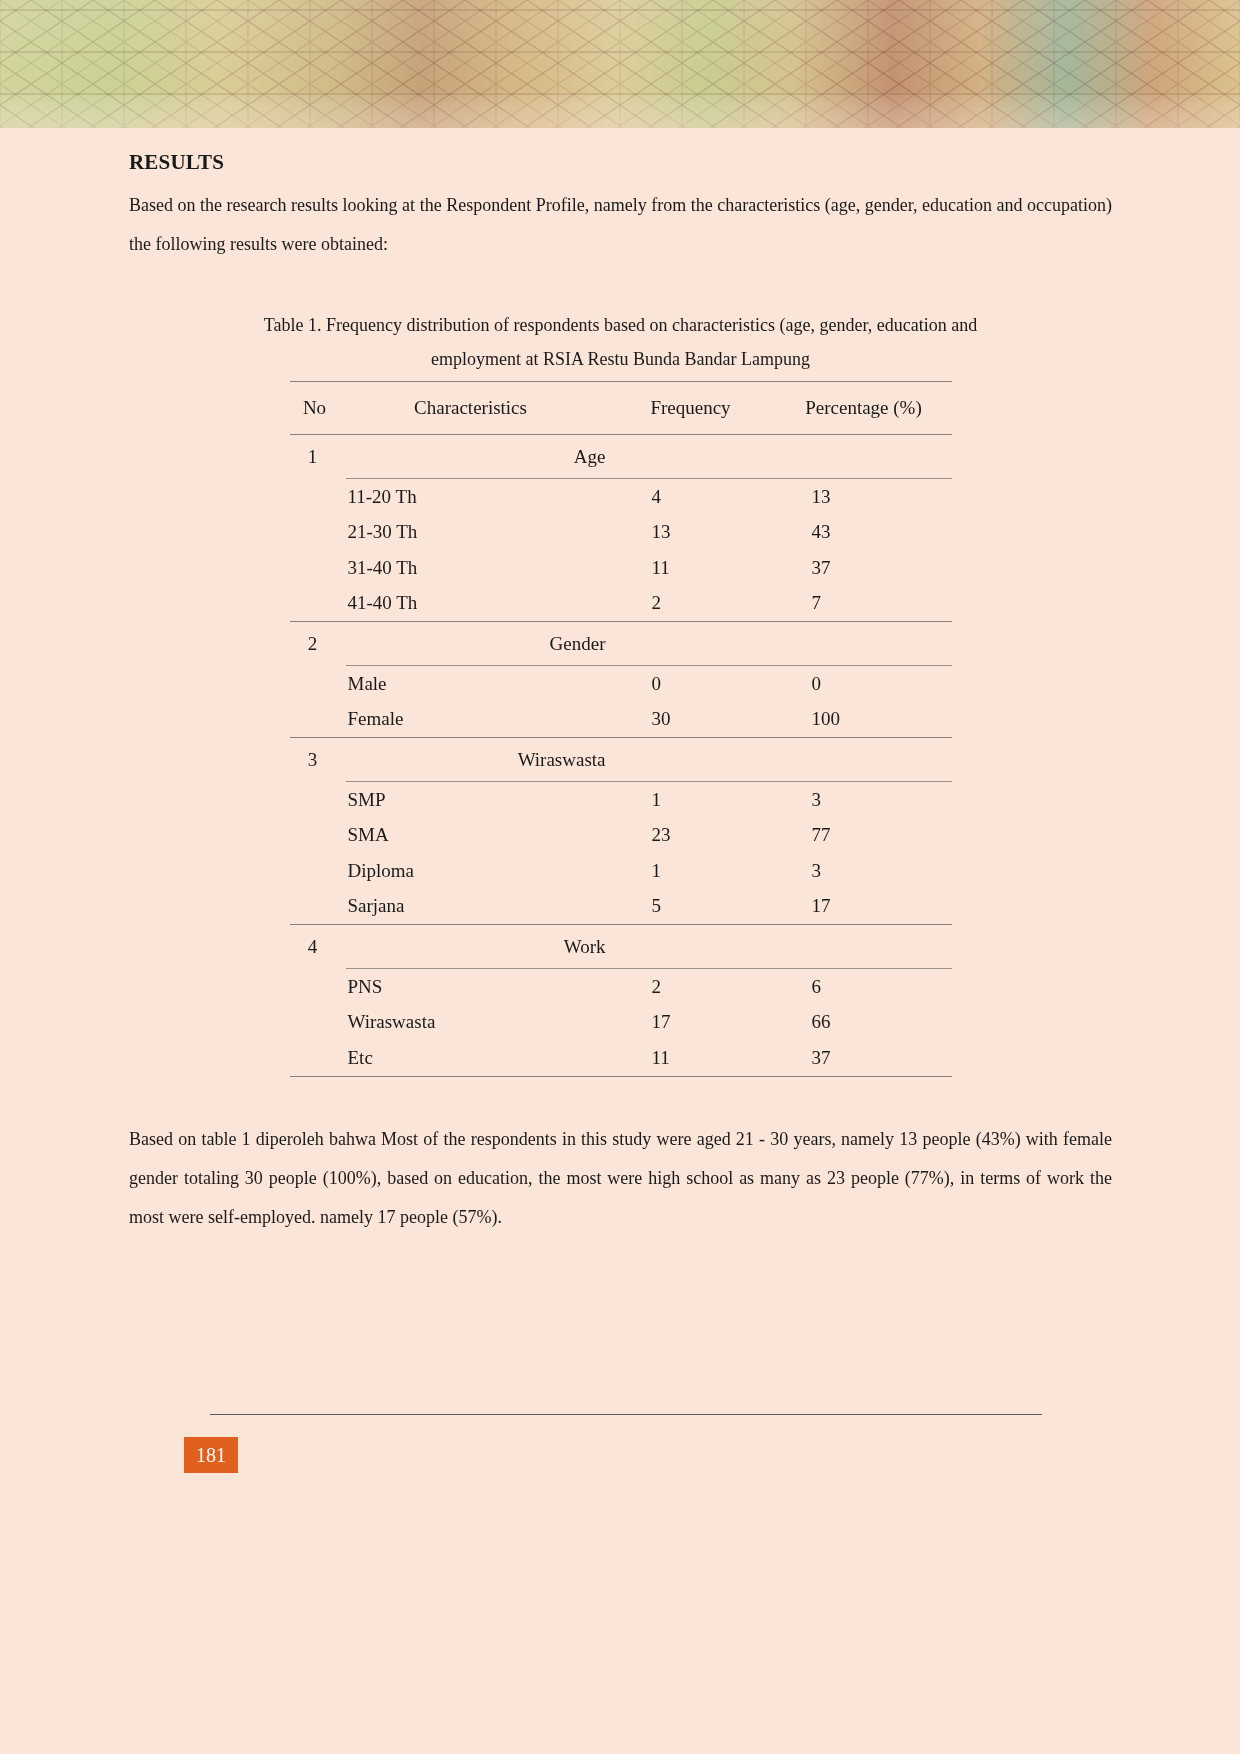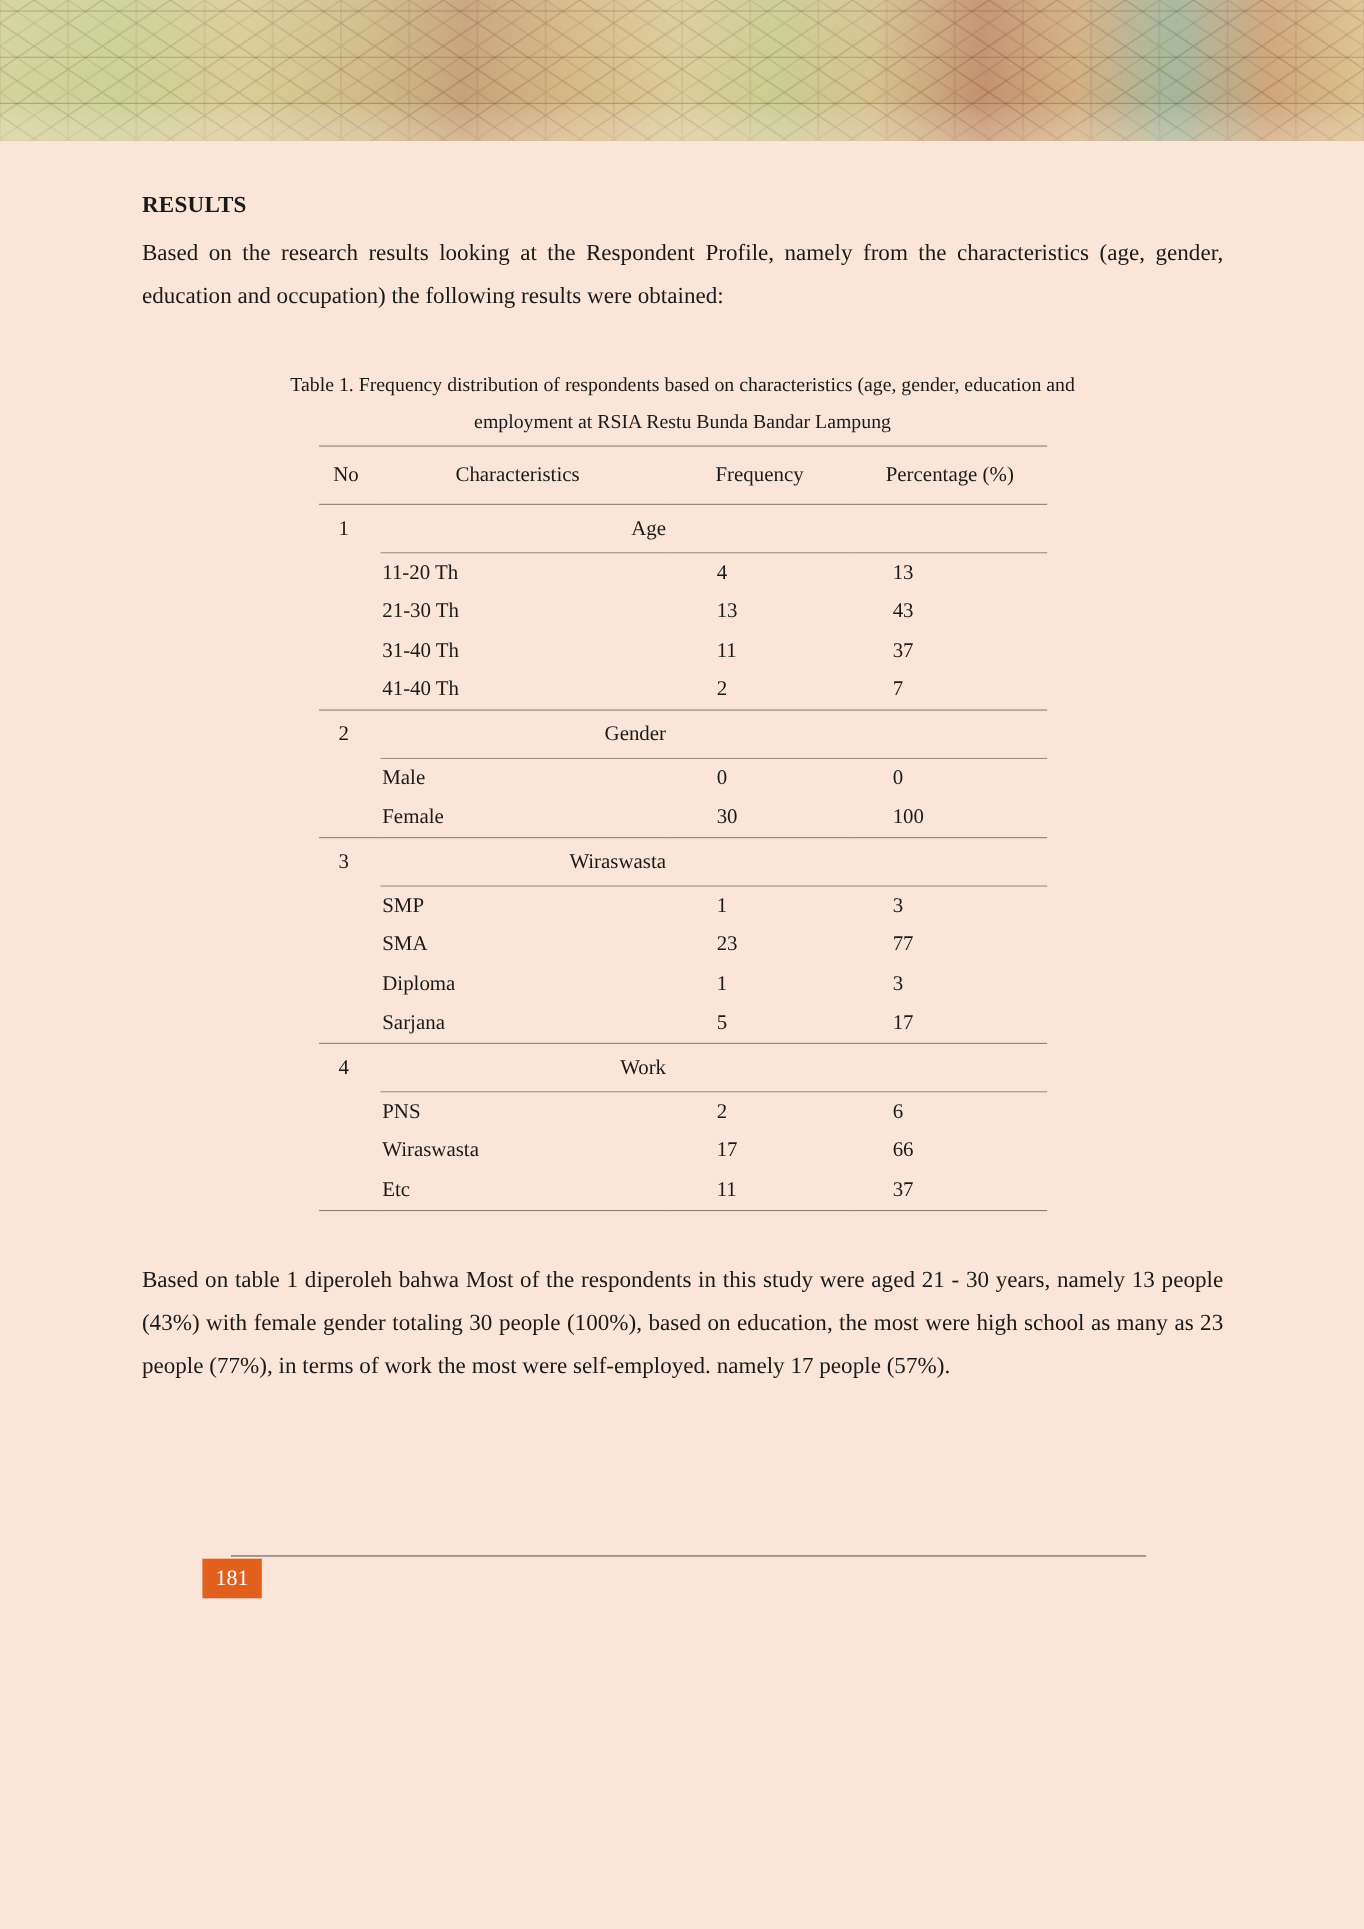--- a/index.html
+++ b/index.html
@@ -29,32 +29,31 @@
   .header-band svg { display: block; }
 
   
   .page {
     position: absolute;
     left: 0;
     top: 128px;
     width: 1240px;
     padding: 15px 128px 0 129px;
     box-sizing: border-box;
-    margin-top: 24px;
   }
 
   .section-title {
     font-size: 21px;
     font-weight: bold;
     letter-spacing: 0.2px;
     margin: 7px 0 0 0;
   }
 
   p.body-text {
-    font-size: 21px;
+    font-size: 18px;
     line-height: 39px;
     text-align: justify;
     text-justify: inter-word;
     margin: 11px 0 0 0;
   }
 
   .table-wrap {
     margin-top: 44px;
   }
 
@@ -144,21 +143,21 @@
     width: 928px;
   }
   .footer-rule {
     border-top: 1.3px solid #5b5b5b;
     width: 832px;
     margin-left: 54px;
   }
   .footer-row {
     display: flex;
     align-items: center;
-    margin-top: 2px;
+    margin-top: 22px;
     padding-left: 28px;
   }
   .page-badge {
     width: 54px;
     height: 36px;
     background: #e2601e;
     color: #ffffff;
     font-size: 20px;
     display: flex;
     align-items: center;

